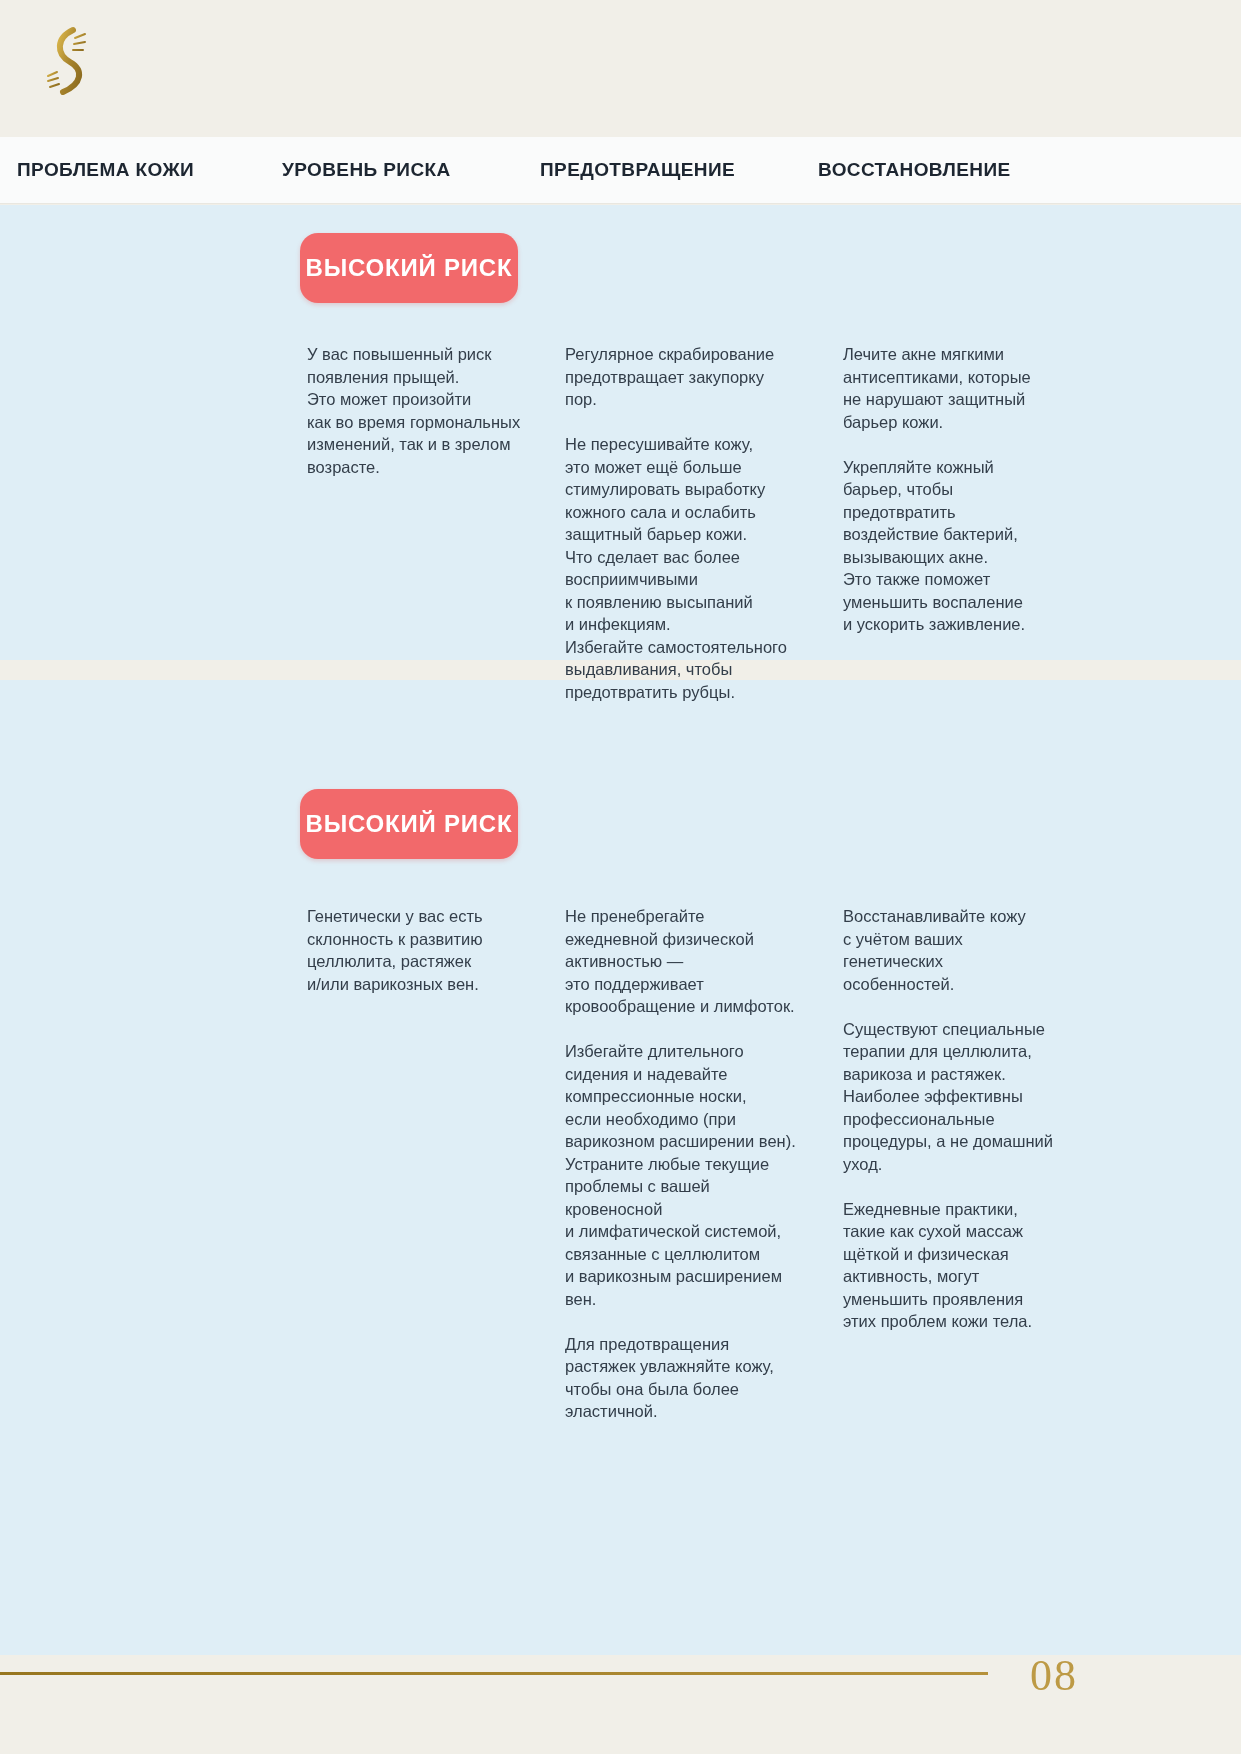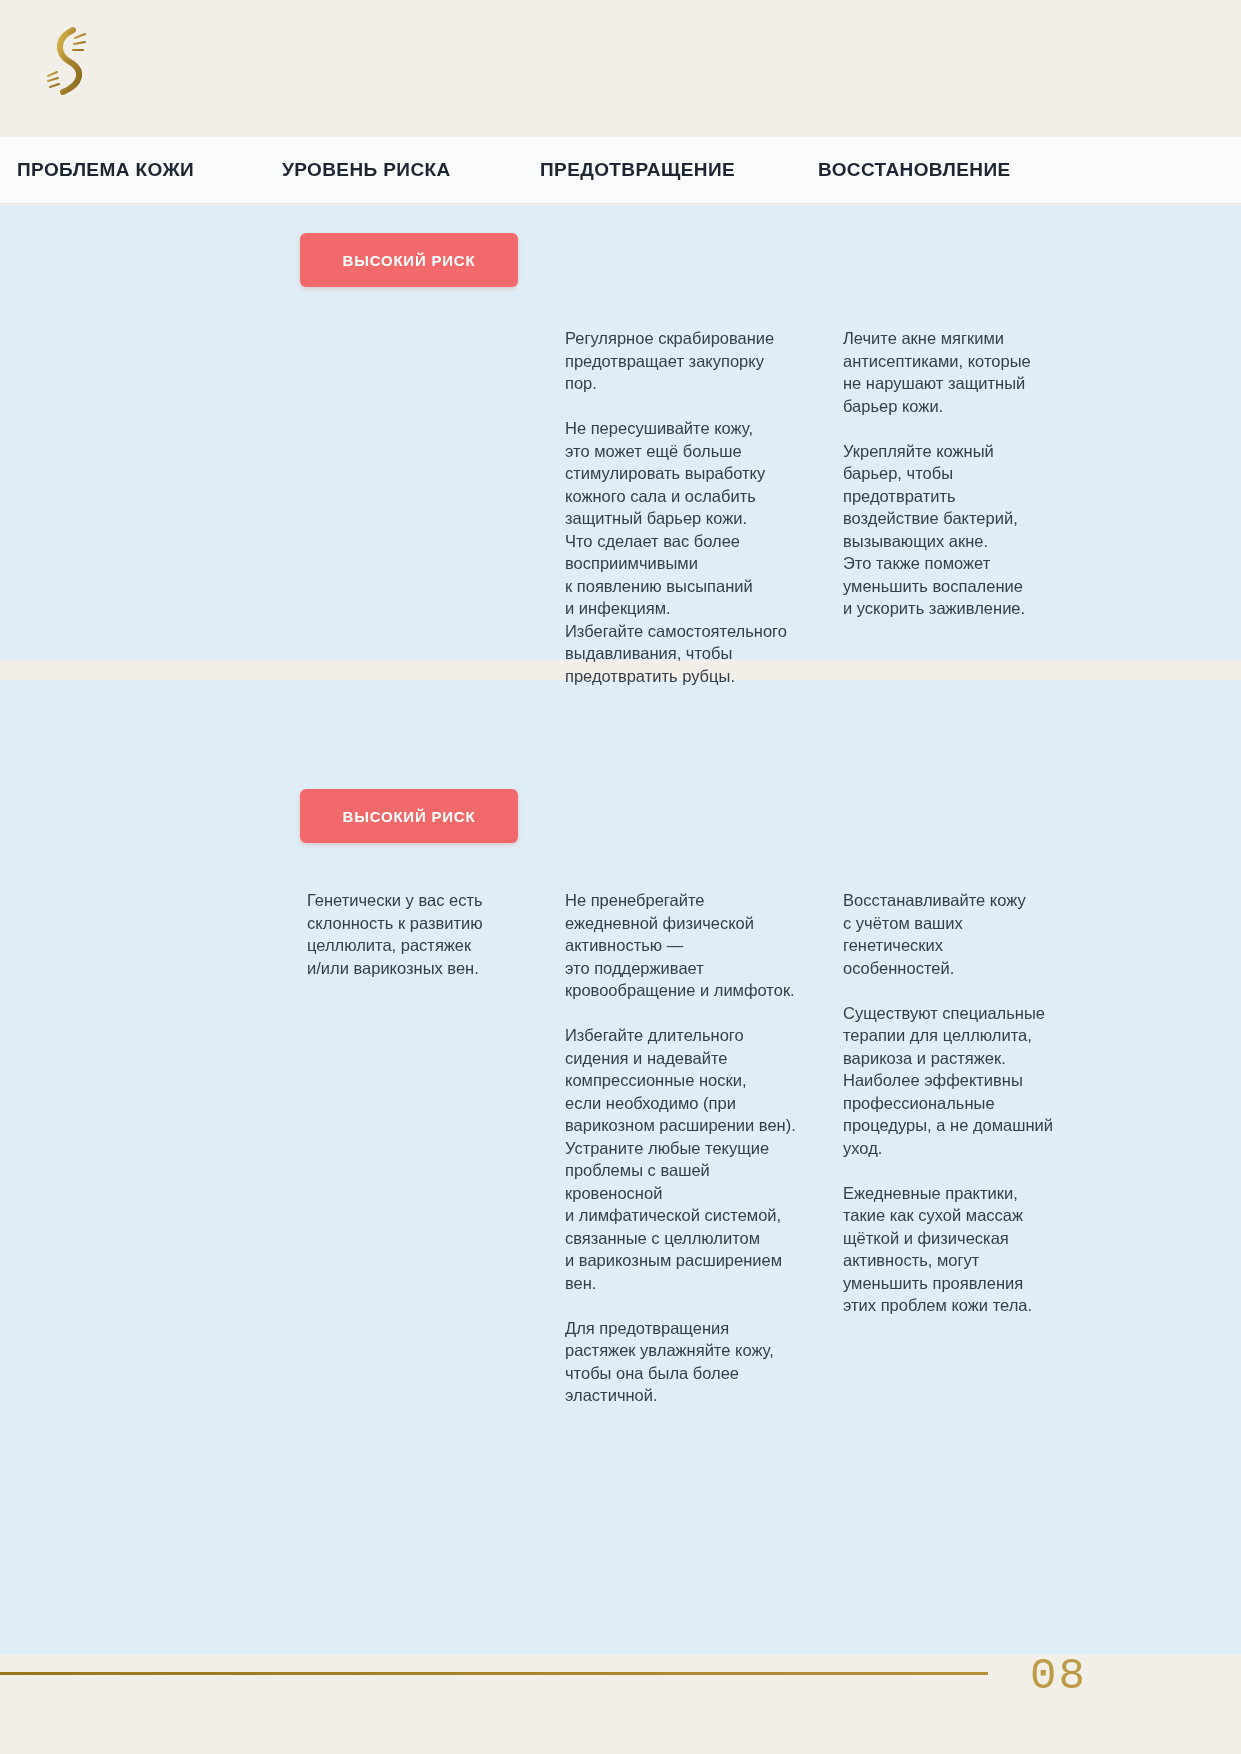--- a/index.html
+++ b/index.html
@@ -23,34 +23,34 @@
 
   
   .header-band{height:66px;background:var(--band-white);display:grid;grid-template-columns:265px 258px 278px 1fr;align-items:center;padding-left:17px;box-shadow:0 1px 0 rgba(0,0,0,0.03)}
   .col-header{font-weight:700;font-size:19px;letter-spacing:.4px;color:var(--heading)}
 
   
   .section{background:var(--blue);display:grid;grid-template-columns:265px 258px 278px 250px;padding-left:42px;align-content:start}
   .section.s1{margin-top:2px;padding-top:28px;height:455px}
   .section.s2{margin-top:20px;padding-top:109px;height:975px}
 
-  .badge{grid-column:2;grid-row:1;width:218px;height:54px;margin-left:-7px;background:var(--red);border-radius:6px;display:flex;align-items:center;justify-content:center;color:#ffffff;font-weight:700;font-size:15px;letter-spacing:.8px;box-shadow:0 2px 4px rgba(220,90,92,.25)}
+  .badge{grid-column:2;grid-row:1;width:218px;height:70px;margin-left:-7px;background:var(--red);border-radius:18px;display:flex;align-items:center;justify-content:center;color:#ffffff;font-weight:700;font-size:24px;letter-spacing:.8px;box-shadow:0 2px 4px rgba(220,90,92,.25)}
   .s1 .badge{margin-bottom:40px}
   .s2 .badge{margin-bottom:46px}
 
   .cell{grid-row:2;padding-right:22px;font-size:16.5px;line-height:22.5px;white-space:pre-line}
   .problem{grid-column:1;font-weight:700;font-size:17.5px;line-height:24px;letter-spacing:.3px;color:var(--heading);white-space:pre-line}
   .risk-text{grid-column:2}
   .prevention-text{grid-column:3}
   .recovery-text{grid-column:4;padding-right:6px}
 
   
   .footer{position:relative;height:101px}
   .gold-line{position:absolute;left:0;top:17px;width:988px;height:3px;background:linear-gradient(90deg,#97761f,#b5913a)}
-  .page-num{position:absolute;left:1030px;top:-3px;font-size:44px;line-height:48px;font-weight:200;color:var(--gold-light);letter-spacing:2px;font-family:Liberation Mono, monospace}
+  .page-num{position:absolute;left:1030px;top:-3px;font-size:44px;line-height:48px;font-weight:200;color:var(--gold-light);letter-spacing:2px;font-family:Liberation Serif, serif}
 </style>
 </head>
 <body>
 
 <div class="page">
 
   <div class="top-band">
     <div class="logo">
       <svg viewBox="0 0 44 70" width="44" height="70" aria-hidden="true">
         <defs>
@@ -69,20 +69,26 @@
 
   <div class="header-band">
     <div class="col-header">ПРОБЛЕМА КОЖИ</div>
     <div class="col-header">УРОВЕНЬ РИСКА</div>
     <div class="col-header">ПРЕДОТВРАЩЕНИЕ</div>
     <div class="col-header">ВОССТАНОВЛЕНИЕ</div>
   </div>
 
   <section class="section s1">
     <div class="badge">ВЫСОКИЙ РИСК</div>
+    <div class="cell risk-text">У вас повышенный риск
+появления прыщей.
+Это может произойти
+как во время гормональных
+изменений, так и в зрелом
+возрасте.</div>
     <div class="cell recovery-text">Лечите акне мягкими
 антисептиками, которые
 не нарушают защитный
 барьер кожи.
 
 Укрепляйте кожный
 барьер, чтобы
 предотвратить
 воздействие бактерий,
 вызывающих акне.

